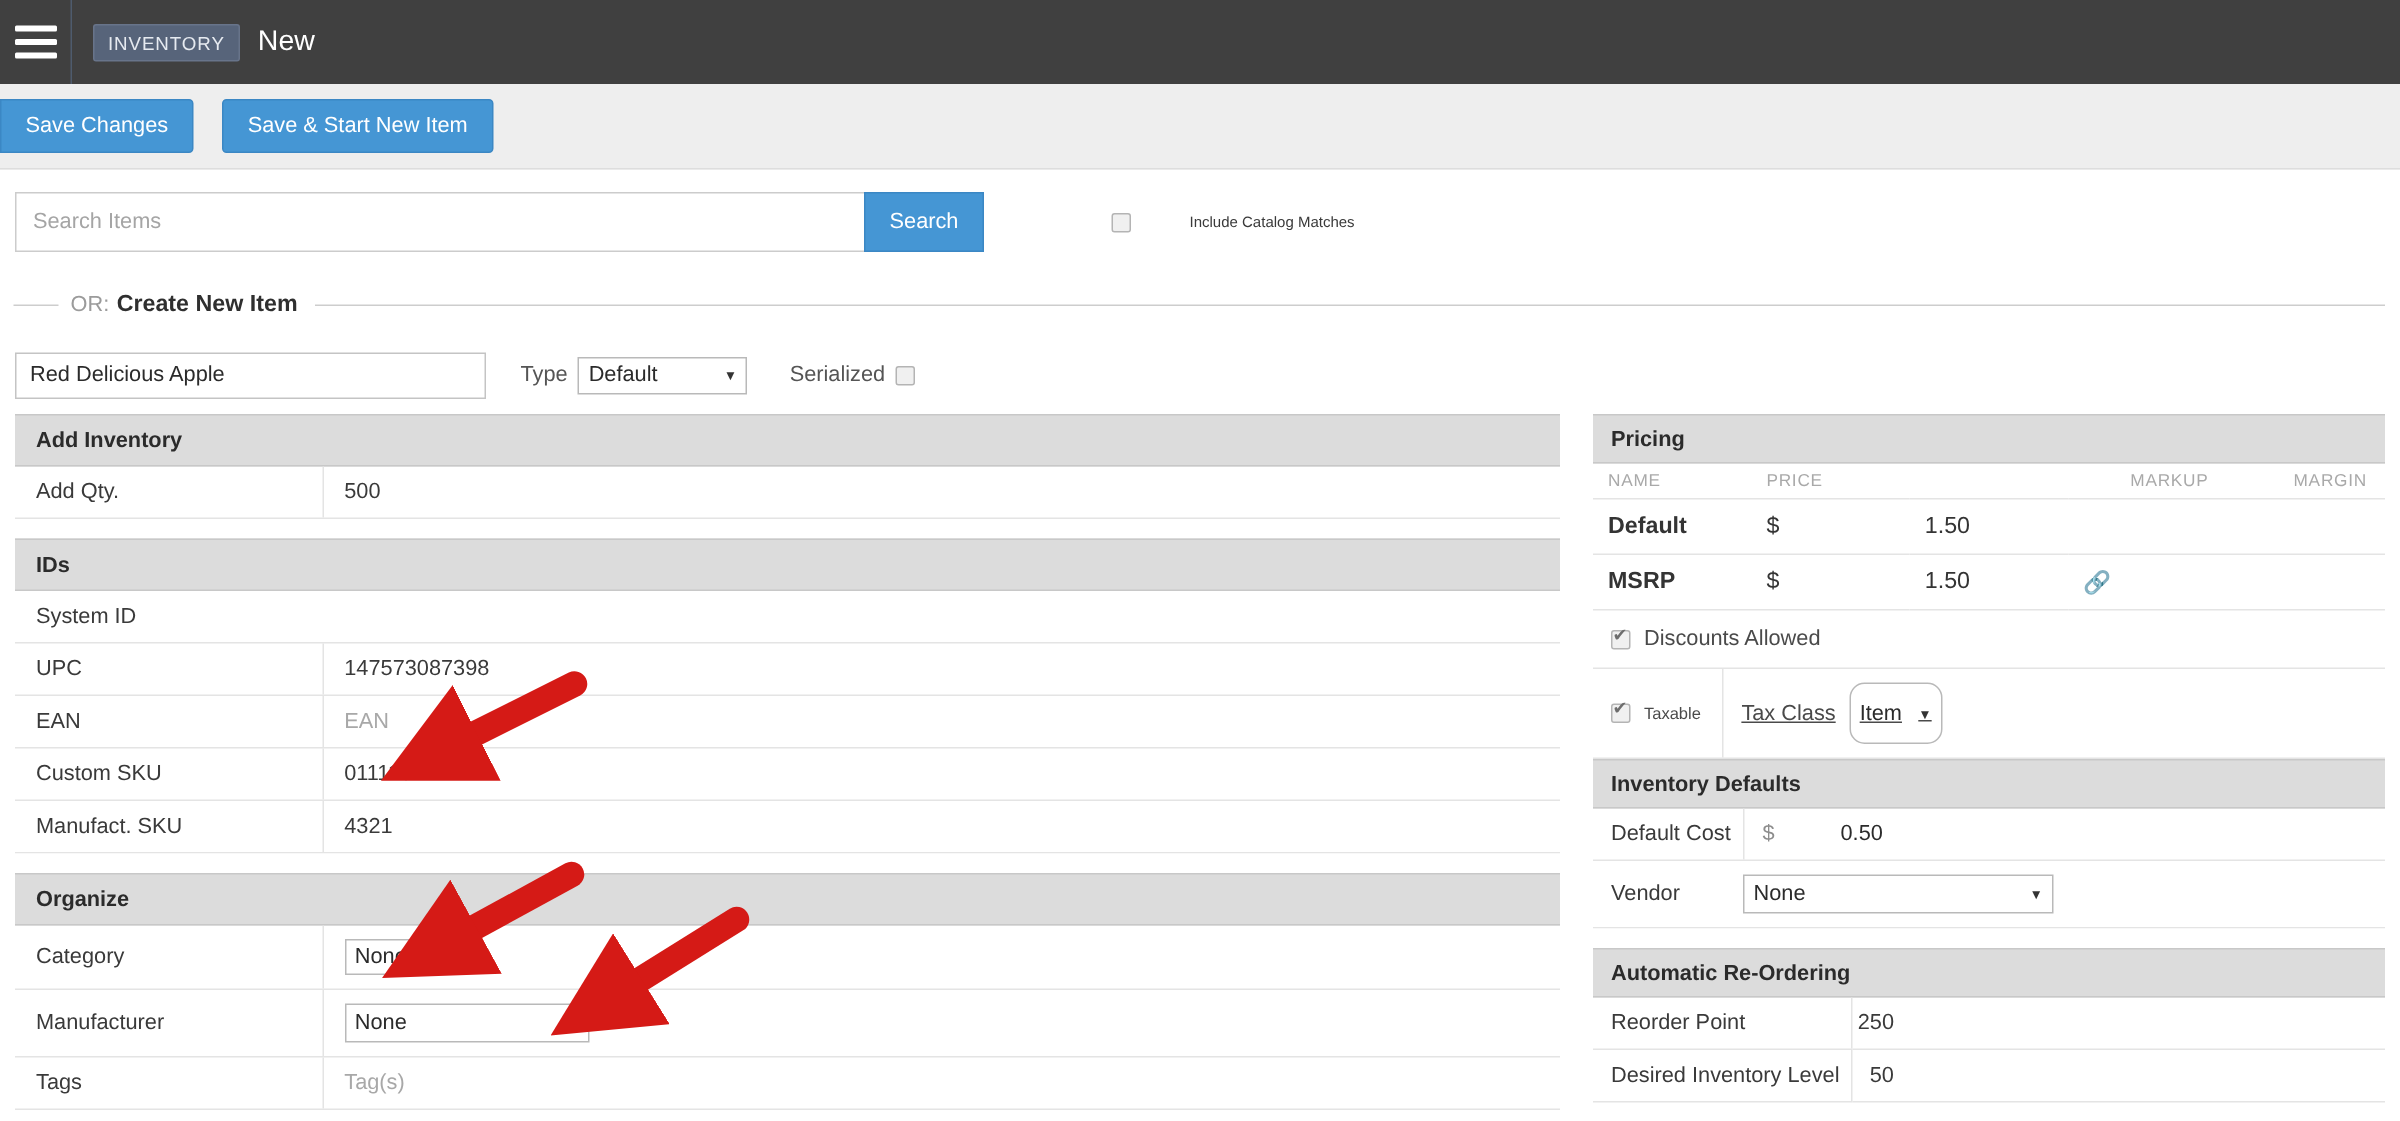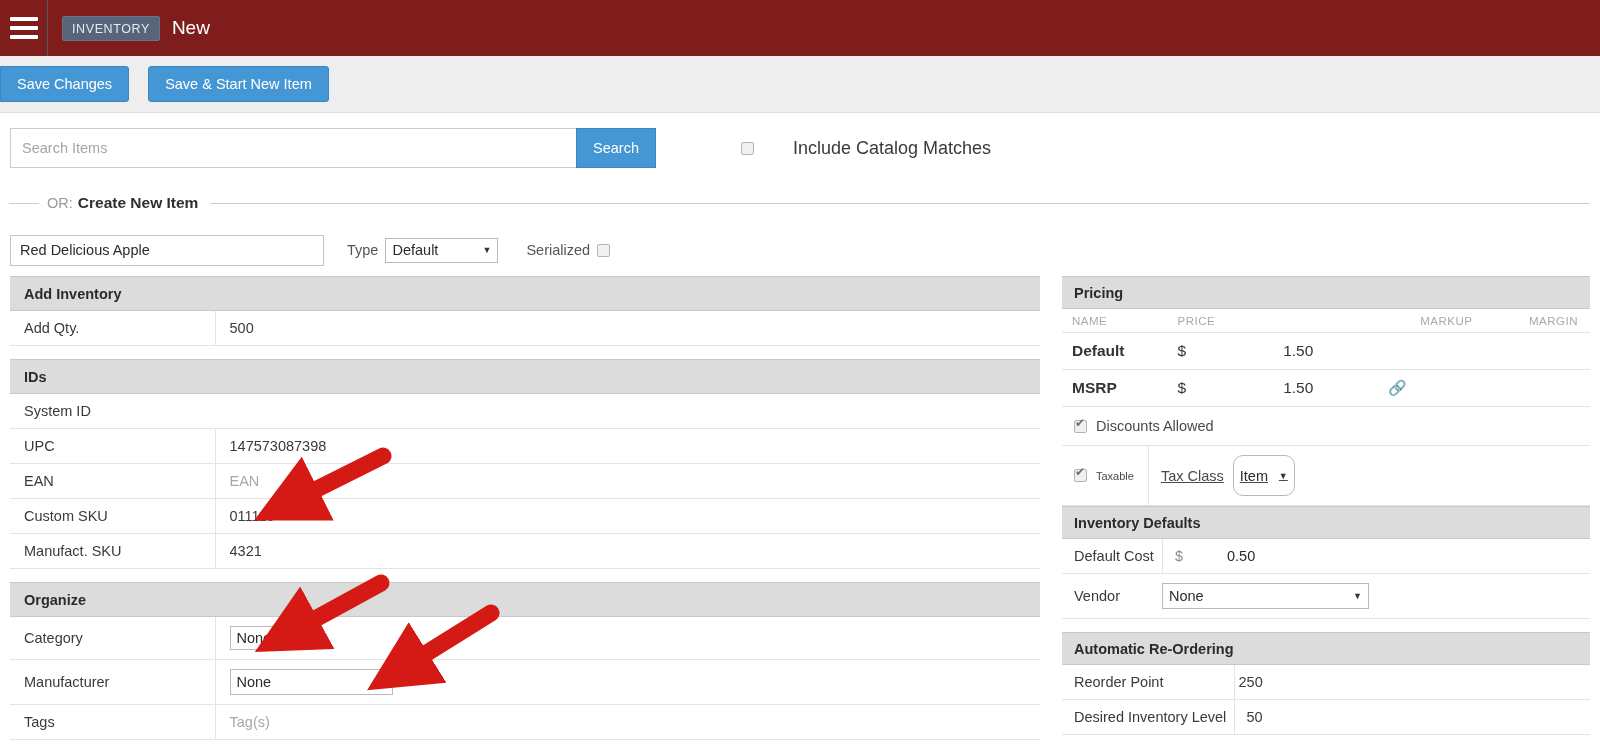--- a/index.html
+++ b/index.html
@@ -7,21 +7,21 @@
     margin: 0; padding: 0;
     width: 1600px; height: 747px;
     background: #ffffff;
     font-family: "Liberation Sans", sans-serif;
     overflow: hidden;
   }
 
   
   #navbar {
     position: absolute; left: 0; top: 0; width: 1600px; height: 56px;
-    background: #7f1d1d;
+    background: #404040;
     display: flex; align-items: center;
   }
   #hamburger {
     width: 48px; height: 56px;
     display: flex; flex-direction: column; align-items: center; justify-content: center;
     gap: 5px; cursor: pointer;
     border-right: 1px solid #4e5b6d;
   }
   #hamburger span { display: block; width: 28px; height: 4px; background: #ffffff; border-radius: 1px; }
   .nav-badge {
@@ -86,21 +86,21 @@
     width: 13px; height: 13px;
     border: 1px solid #b4b4b4; background: #f0f0f0;
     border-radius: 2px; display: inline-block;
     position: relative; flex: none; cursor: pointer;
   }
   .cb.checked::after {
     content: "✔";
     position: absolute; left: 0px; top: -4px;
     font-size: 12px; color: #6d6d6d; line-height: 13px;
   }
-  #catalog-label { margin-left: 39px; font-size: 18px; color: #3a3a3a; }
+  #catalog-label { margin-left: 39px; font-size: 10px; color: #3a3a3a; }
 
   
   #or-row {
     position: absolute; left: 0; top: 190px; width: 1600px; height: 26px;
     display: flex; align-items: center;
   }
   #or-dash { width: 30px; height: 1px; background: #cdcdcd; margin-left: 9px; }
   #or-text { margin-left: 8px; font-size: 14.5px; color: #9b9b9b; }
   #or-strong { margin-left: 5px; font-size: 15.5px; color: #2f2f2f; font-weight: bold; }
   #or-line { flex: 1; height: 1px; background: #cdcdcd; margin-left: 12px; margin-right: 10px; }

